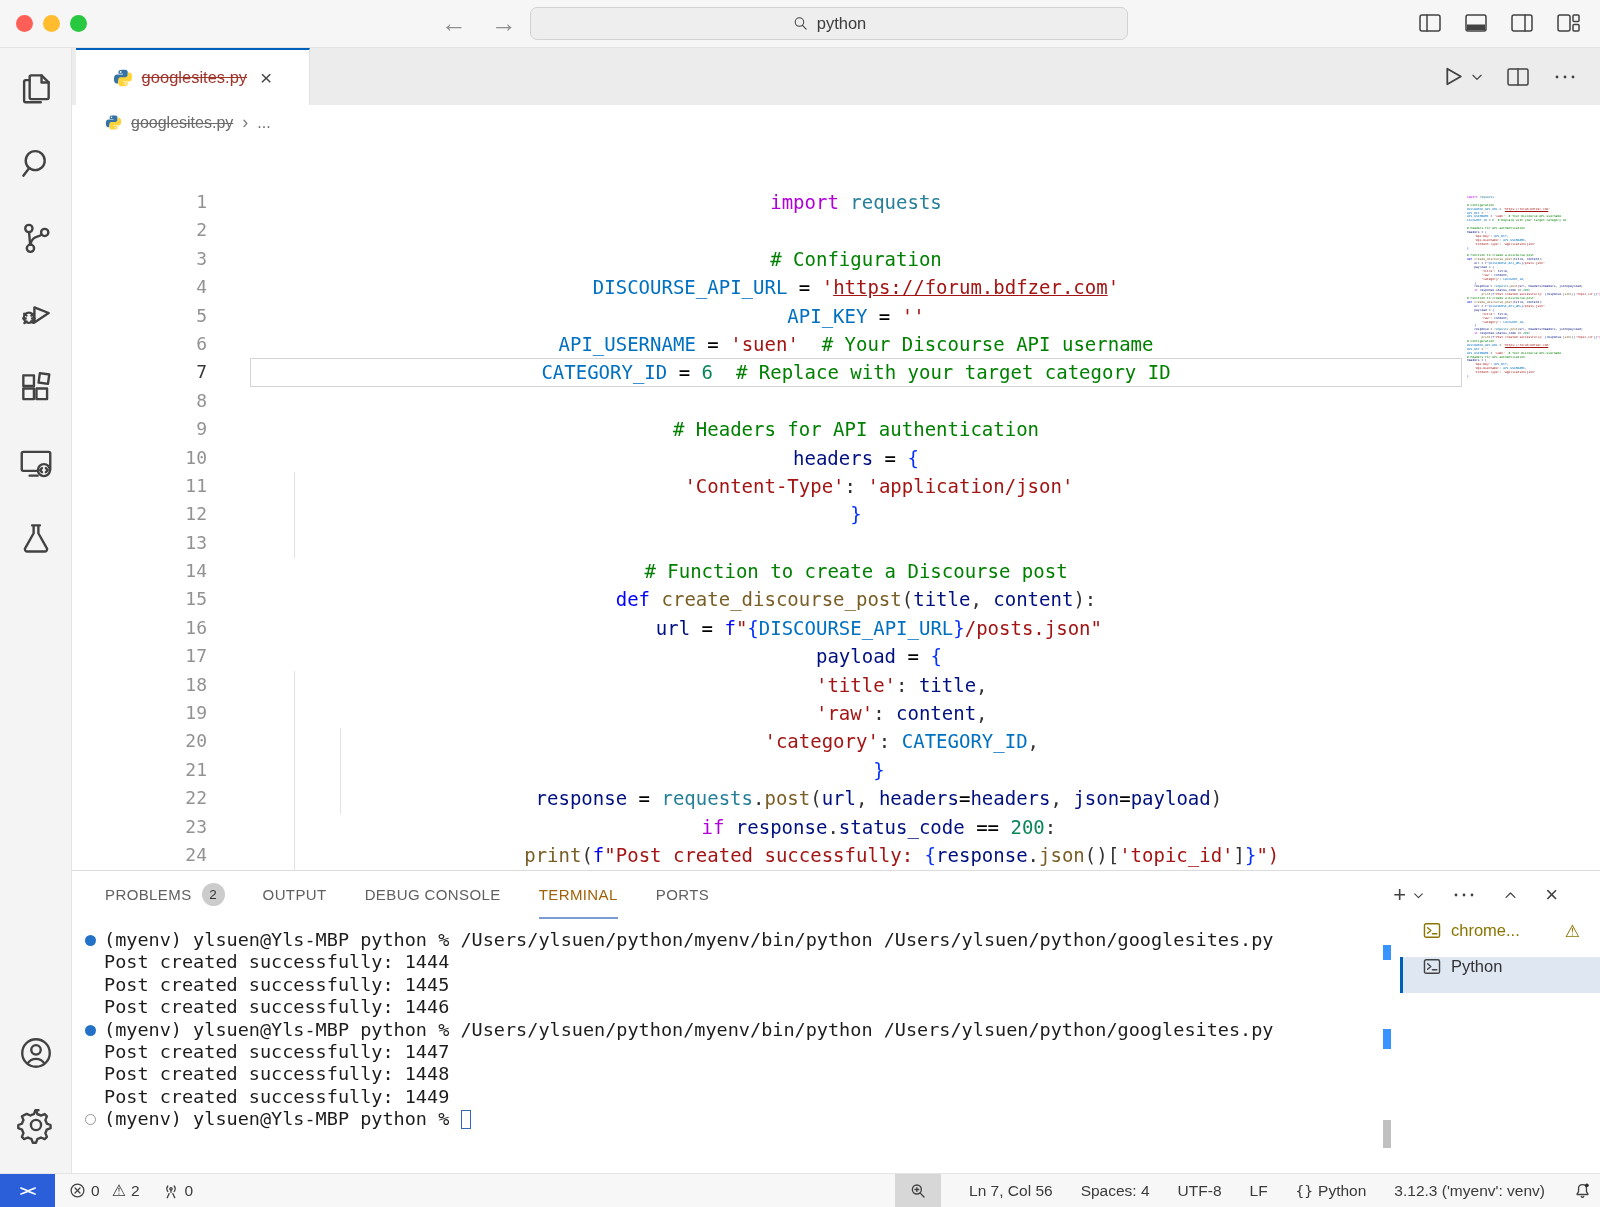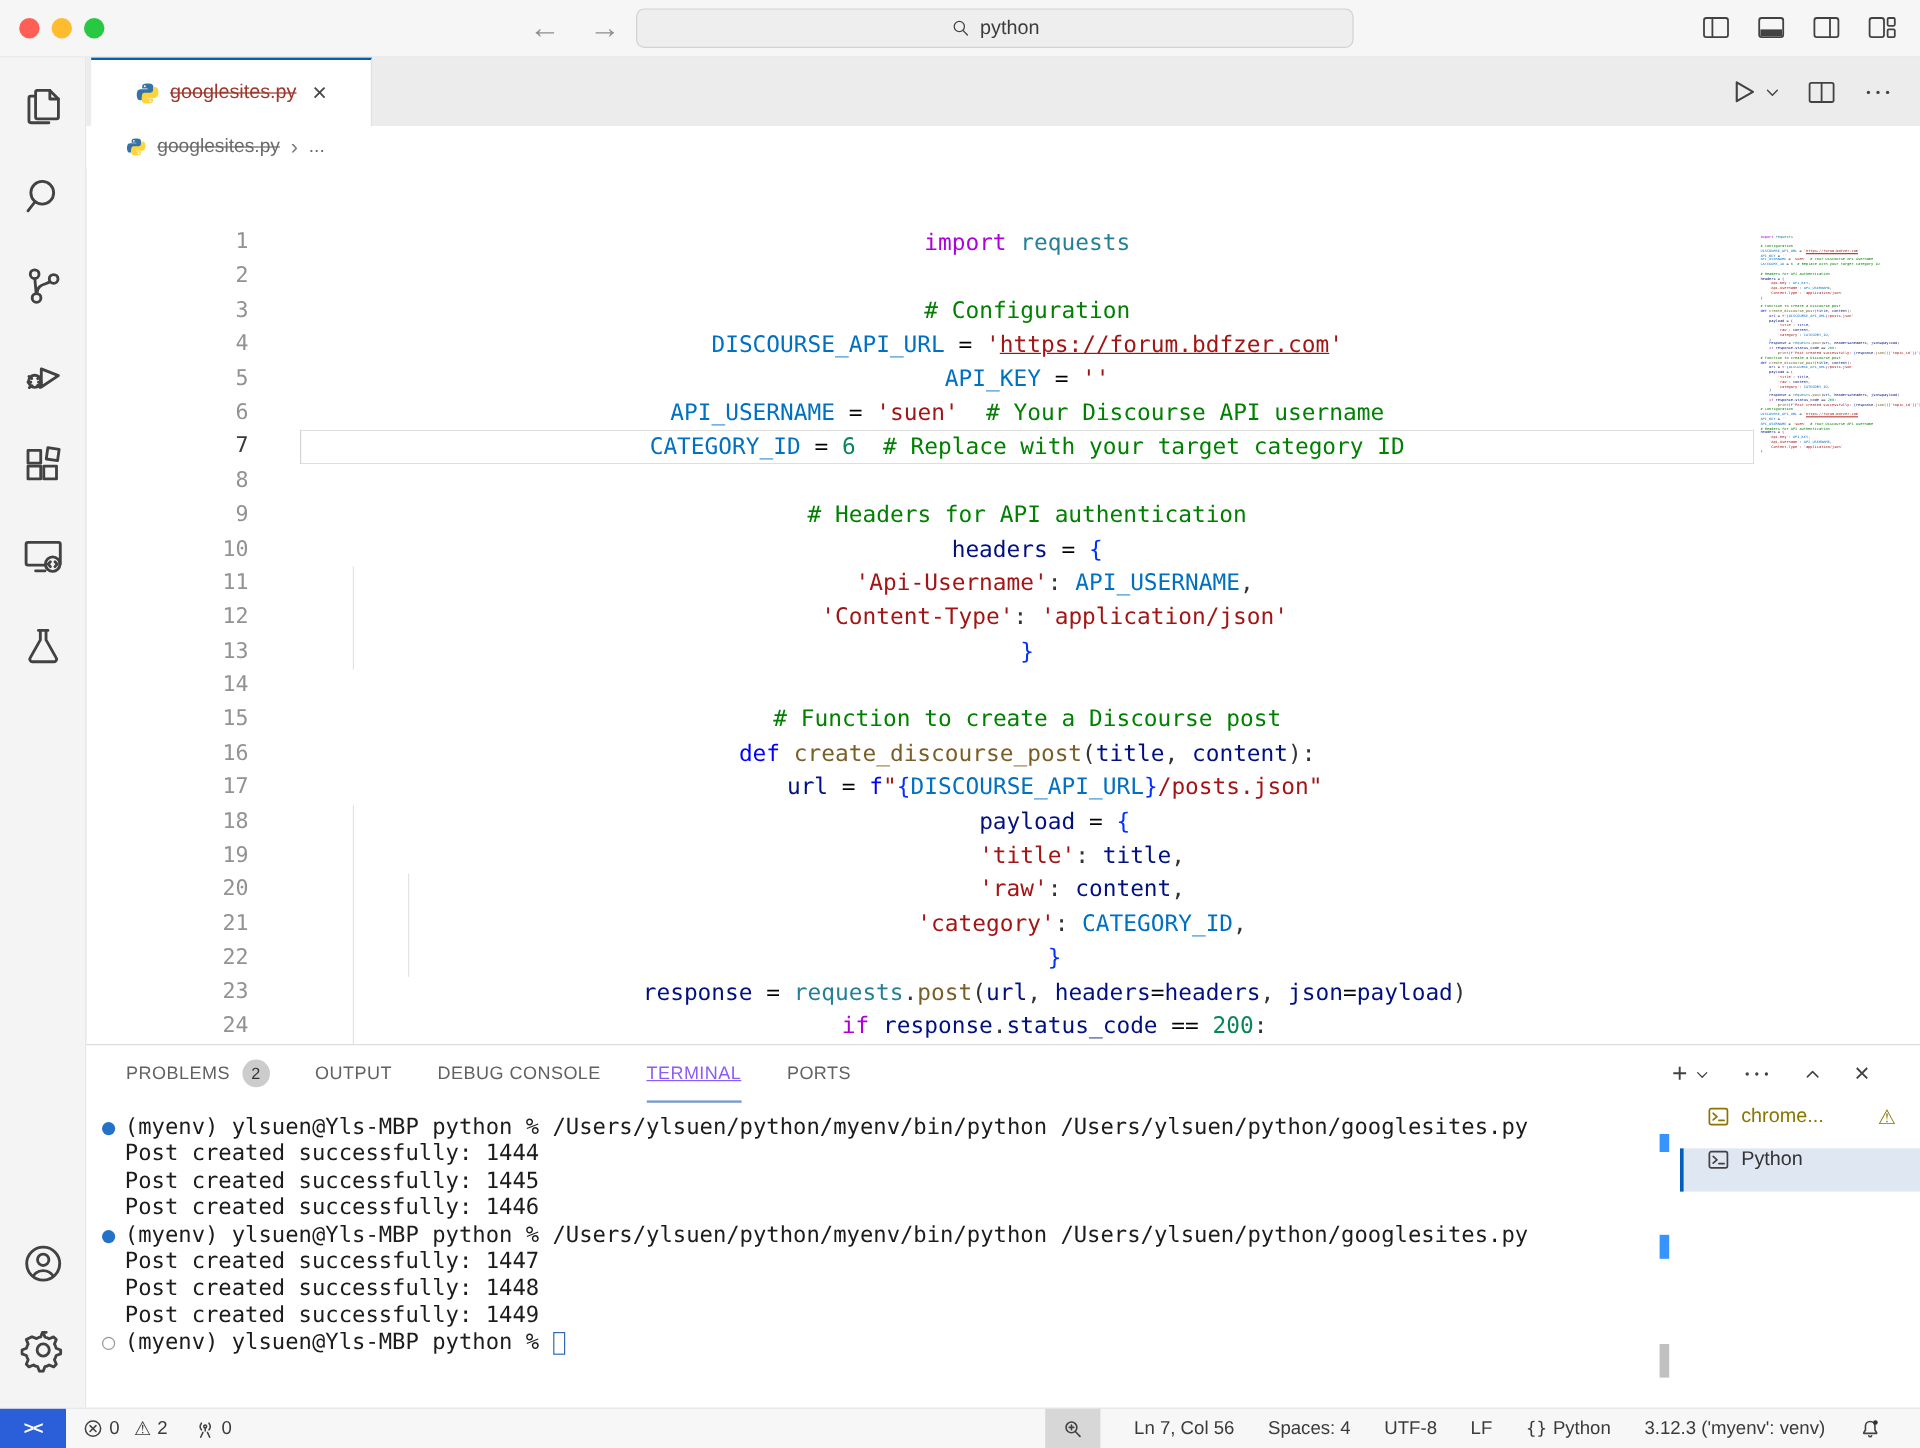--- a/index.html
+++ b/index.html
@@ -84,21 +84,21 @@
   
   #minimap{ position:absolute; left:1323px; top:8px; width:140px; overflow:hidden; }
   .mini-line{ height:3.9px; line-height:3.9px; font-size:3px; white-space:pre;
     font-family:"DejaVu Sans Mono",monospace; overflow:hidden; }
 
   
   .panel{ position:absolute; left:72px; right:0; top:870px; height:303px; background:#fff; border-top:1px solid #dcdcdc; }
   .panel-header{ position:relative; height:48px; display:flex; align-items:center; padding-left:33px; gap:38px; }
   .ptab{ height:48px; display:flex; align-items:center; gap:10px; font-size:15px; letter-spacing:.4px;
     color:#616161; border-bottom:2px solid transparent;justify-content:center; }
-  .ptab.active{ color:#8b5cf6; border-bottom-color:#7a9cd0;text-decoration:underline; }
+  .ptab.active{ color:#a16207; border-bottom-color:#7a9cd0; }
   .pbadge{ width:23px; height:23px; border-radius:50%; background:#cccccc; color:#333;
     display:flex; align-items:center; justify-content:center; font-size:13.5px; letter-spacing:0; }
   .panel-actions{ position:absolute; right:42px; top:0; height:48px; display:flex; align-items:center; gap:27px; }
   .pa-glyph{ font-size:22px; color:#424242; line-height:1; }
 
   .panel-body{ position:absolute; left:0; top:48px; right:0; bottom:0; }
   #terminal{ position:absolute; left:0; top:10px; right:250px; bottom:0;
     font-family:"DejaVu Sans Mono",monospace; font-size:18.5px; line-height:22.4px; color:#1c1c1c; }
   .term-line{ position:relative; padding-left:32px; white-space:pre; }
   .tmark{ position:absolute; left:13px; top:6px; width:11px; height:11px; border-radius:50%; }
@@ -122,21 +122,21 @@
   
   .statusbar{
     position:absolute; left:0; right:0; top:1173px; height:34px; background:#f7f7f7;
     border-top:1px solid #e5e5e5; display:flex; align-items:center;
     font-size:15.5px; color:#3b3b3b;
   }
   .sb-remote{ width:55px; height:100%; background:#2b5fd9; color:#fff; display:flex;
     align-items:center; justify-content:center; font-size:15px; font-weight:bold; letter-spacing:-1px; }
   .sb-item{ display:flex; align-items:center; gap:5px; }
   .sb-left{ display:flex; align-items:center; gap:22px; margin-left:14px; }
-  .sb-right{ margin-left:auto; display:flex; align-items:center; gap:28px; padding-right:32px; }
+  .sb-right{ margin-left:auto; display:flex; align-items:center; gap:28px; padding-right:8px; }
   .sb-zoom{ width:46px; height:34px; background:#d7d7d7; display:flex; align-items:center; justify-content:center; }
   .warn-glyph{ font-size:16px; }
 </style>
 </head>
 <body>
 
 <div class="window">
 
   <div class="titlebar">
     <div class="traffic">
@@ -325,21 +325,20 @@
           <div class="code-line"><span class="c-kw">import</span><span class="c-pl"> </span><span class="c-mod">requests</span></div>
           <div class="code-line"></div>
           <div class="code-line"><span class="c-com"># Configuration</span></div>
           <div class="code-line"><span class="c-const">DISCOURSE_API_URL</span><span class="c-pl"> </span><span class="c-op">=</span><span class="c-pl"> </span><span class="c-str">'</span><span class="c-lnk">https://forum.bdfzer.com</span><span class="c-str">'</span></div>
           <div class="code-line"><span class="c-const">API_KEY</span><span class="c-pl"> </span><span class="c-op">=</span><span class="c-pl"> </span><span class="c-str">''</span></div>
           <div class="code-line"><span class="c-const">API_USERNAME</span><span class="c-pl"> </span><span class="c-op">=</span><span class="c-pl"> </span><span class="c-str">'suen'</span><span class="c-pl">  </span><span class="c-com"># Your Discourse API username</span></div>
           <div class="code-line cur"><span class="c-const">CATEGORY_ID</span><span class="c-pl"> </span><span class="c-op">=</span><span class="c-pl"> </span><span class="c-num">6</span><span class="c-pl">  </span><span class="c-com"># Replace with your target category ID</span></div>
           <div class="code-line"></div>
           <div class="code-line"><span class="c-com"># Headers for API authentication</span></div>
           <div class="code-line"><span class="c-var">headers</span><span class="c-pl"> </span><span class="c-op">=</span><span class="c-pl"> </span><span class="c-br">{</span></div>
-          <div class="code-line"><span class="c-pl">    </span><span class="c-str">'Api-Username'</span><span class="c-pl">: </span><span class="c-const">API_USERNAME</span><span class="c-pl">,</span></div>
           <div class="code-line"><span class="c-pl">    </span><span class="c-str">'Content-Type'</span><span class="c-pl">: </span><span class="c-str">'application/json'</span></div>
           <div class="code-line"><span class="c-br">}</span></div>
           <div class="code-line"></div>
           <div class="code-line"><span class="c-com"># Function to create a Discourse post</span></div>
           <div class="code-line"><span class="c-kwb">def</span><span class="c-pl"> </span><span class="c-fn">create_discourse_post</span><span class="c-pl">(</span><span class="c-var">title</span><span class="c-pl">,</span><span class="c-pl"> </span><span class="c-var">content</span><span class="c-pl">):</span></div>
           <div class="code-line"><span class="c-pl">    </span><span class="c-var">url</span><span class="c-pl"> </span><span class="c-op">=</span><span class="c-pl"> </span><span class="c-kwb">f</span><span class="c-str">"</span><span class="c-br">{</span><span class="c-const">DISCOURSE_API_URL</span><span class="c-br">}</span><span class="c-str">/posts.json"</span></div>
           <div class="code-line"><span class="c-pl">    </span><span class="c-var">payload</span><span class="c-pl"> </span><span class="c-op">=</span><span class="c-pl"> </span><span class="c-br">{</span></div>
           <div class="code-line"><span class="c-pl">        </span><span class="c-str">'title'</span><span class="c-pl">: </span><span class="c-var">title</span><span class="c-pl">,</span></div>
           <div class="code-line"><span class="c-pl">        </span><span class="c-str">'raw'</span><span class="c-pl">: </span><span class="c-var">content</span><span class="c-pl">,</span></div>
           <div class="code-line"><span class="c-pl">        </span><span class="c-str">'category'</span><span class="c-pl">: </span><span class="c-const">CATEGORY_ID</span><span class="c-pl">,</span></div>

